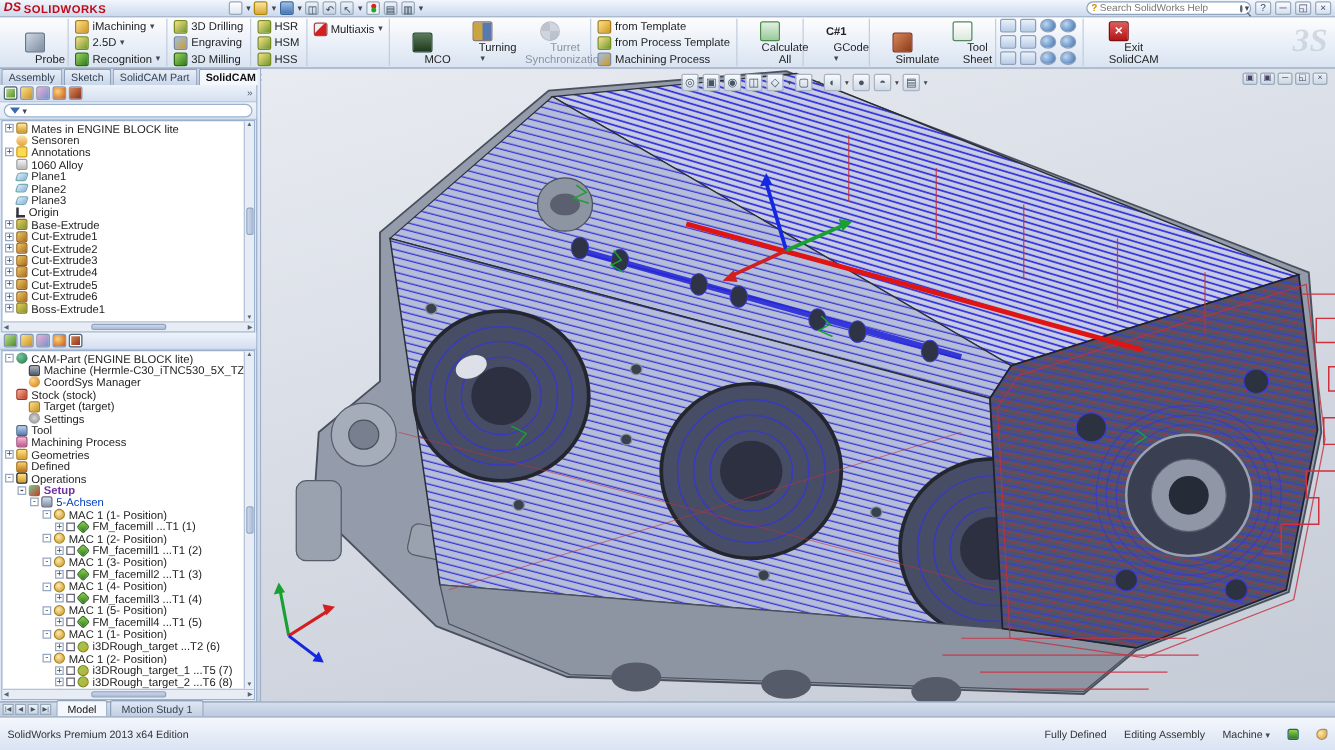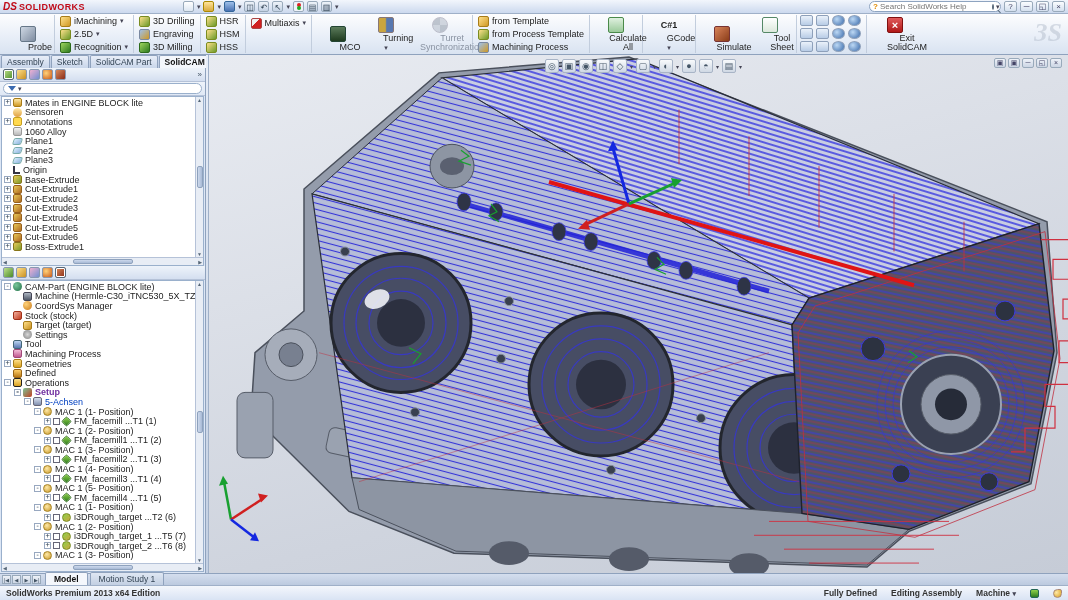--- a/index.html
+++ b/index.html
@@ -134,22 +134,22 @@
   .hu{width:14px;height:14px;border-radius:2px;background:linear-gradient(#f8fafc,#cfd8e4);border:1px solid #a8b4c6;font-size:9px;line-height:12px;text-align:center;color:#456;}
   .hud .caret{font-size:6px;}
   .docctl{position:absolute;top:3px;right:6px;display:flex;gap:2px;z-index:3;}
   .docctl .winbtn{width:12px;height:10px;font-size:7px;line-height:8px;background:linear-gradient(#eef2f8,#ccd6e4);}
 
   
   .bottombar{height:12px;background:linear-gradient(#d4deee,#bccadf);border-top:1px solid #8fa2bd;display:flex;align-items:flex-end;flex:none;}
   .navarr{display:flex;gap:1px;padding:0 2px 1px 2px;}
   .na{width:9px;height:9px;border:1px solid #9ab;background:linear-gradient(#eef2f8,#ccd6e4);font-size:5px;line-height:8px;text-align:center;color:#456;}
   .btab{padding:1px 8px;border:1px solid #8fa2bd;border-bottom:none;border-radius:2px 2px 0 0;background:linear-gradient(#dfe7f3,#c2cfe2);margin-left:2px;white-space:nowrap;font-size:8.5px;color:#345;}
-  .btab.active{background:#f4f7fc;font-weight:bold;color:#111;}
-  .statusbar{height:15px;background:linear-gradient(#f4f7fc,#d9e3f4);border-top:1px solid #9fb0c8;display:flex;align-items:center;padding:0 6px;gap:14px;flex:none;font-size:8.5px;color:#333;font-weight:bold;}
+  .btab.active{background:#f4f7fc;font-weight:normal;color:#111;}
+  .statusbar{height:27px;background:linear-gradient(#f4f7fc,#d9e3f4);border-top:1px solid #9fb0c8;display:flex;align-items:center;padding:0 6px;gap:14px;flex:none;font-size:8.5px;color:#333;}
   .statusbar .spacer{flex:1;}
   .sb-ic-green{width:9px;height:9px;background:linear-gradient(#8fd24a,#2e7a1f);border:1px solid #265;border-radius:2px;}
   .sb-ic-tag{width:9px;height:9px;background:radial-gradient(circle at 35% 35%,#ffe9a8,#d8a020);border:1px solid #a87;border-radius:50% 2px 50% 50%;}
 </style>
 </head>
 <body>
 
 <div class="titlebar">
   <div class="brand">
     <span class="ds">DS</span>

